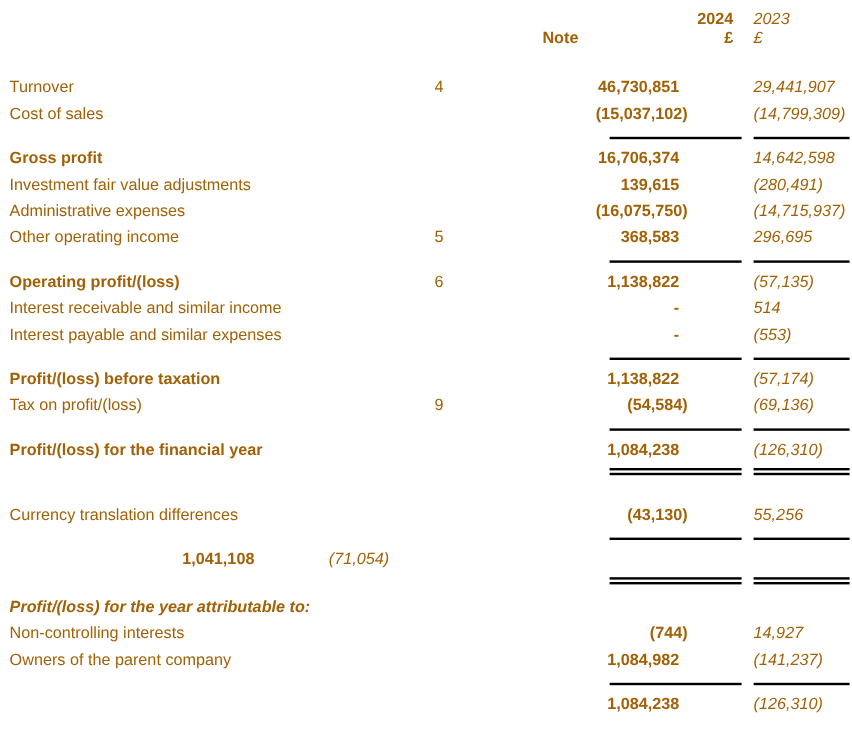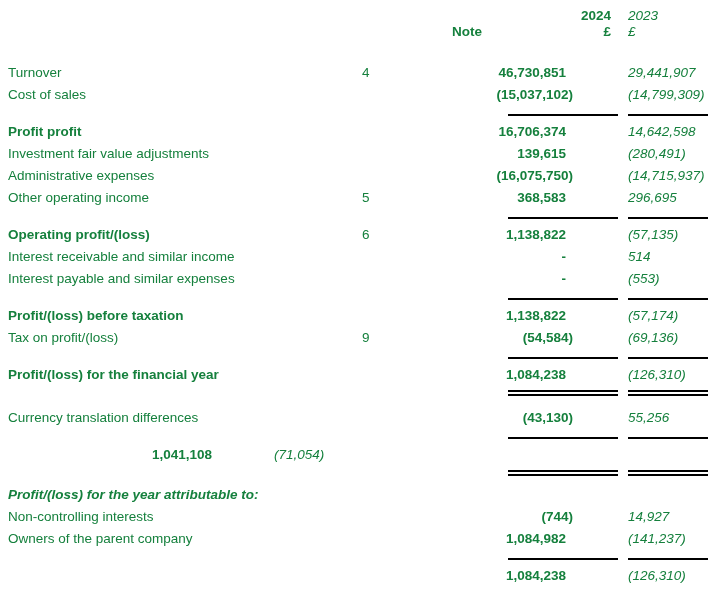--- a/index.html
+++ b/index.html
@@ -3,21 +3,21 @@
 <meta charset="utf-8">
 <style>
   html, body { margin: 0; padding: 0; background: #ffffff; }
   .page {
     position: relative;
     width: 710px;
     height: 609px;
     box-sizing: border-box;
     padding: 8px 2px 0 8px;
     background: #ffffff;
-    color: #15803d;
+    color: #a16207;
     font-family: "Liberation Sans", sans-serif;
     font-size: 13.5px;
     overflow: hidden;
   }
   
   .frow { display: flex; align-items: baseline; }
   .c-label { flex: 1; min-width: 0; }
   .c-note  { width: 56px;  text-align: left; box-sizing: border-box; }
   .c-2024  { width: 110px; text-align: right; box-sizing: border-box; font-weight: bold; }
   .c-2023  { width: 80px;  text-align: left; box-sizing: border-box; margin-left: 10px; font-style: italic; }
@@ -30,21 +30,21 @@
   
   .hdr .frow { line-height: 16px; }
   .hdr .c-note { font-weight: bold; padding-right: 0; }
   .hdr .y2023 { font-style: italic; font-weight: normal; }
 
   
   .rows { margin-top: 22px; }
   .row { line-height: 22px; min-height: 22px; gap: 45px; }
   .row .c-note { font-weight: normal; }
   .bold-row .c-label { font-weight: bold; }
-  .gap-large  { margin-top: 11px; }
+  .gap-large  { margin-top: 22px; }
   .gap-medium { margin-top: 8px; font-style: italic; }
 
   
   .rule-row { min-height: 0; line-height: 0; align-items: stretch; }
   .rule-row .rl { height: 0; }
   .rule-single { margin: 8px 0 5px 0; }
   .rule-single .rl { border-bottom: 2px solid #000; }
   .rule-double { margin: 4px 0 0 0; }
   .rule-double .rl { border-bottom: 6px double #000; }
 </style>
@@ -81,21 +81,21 @@
     <div class="c-2024 paren">(15,037,102)</div>
     <div class="c-2023 paren">(14,799,309)</div>
   </div>
       <div class="frow rule-row rule-single">
     <div class="c-label"></div>
     <div class="c-note"></div>
     <div class="c-2024 rl"></div>
     <div class="c-2023 rl"></div>
   </div>
       <div class="frow row bold-row">
-    <div class="c-label">Profit profit</div>
+    <div class="c-label">Gross profit</div>
     <div class="c-note"></div>
     <div class="c-2024">16,706,374</div>
     <div class="c-2023">14,642,598</div>
   </div>
       <div class="frow row">
     <div class="c-label">Investment fair value adjustments</div>
     <div class="c-note"></div>
     <div class="c-2024">139,615</div>
     <div class="c-2023 paren">(280,491)</div>
   </div>

